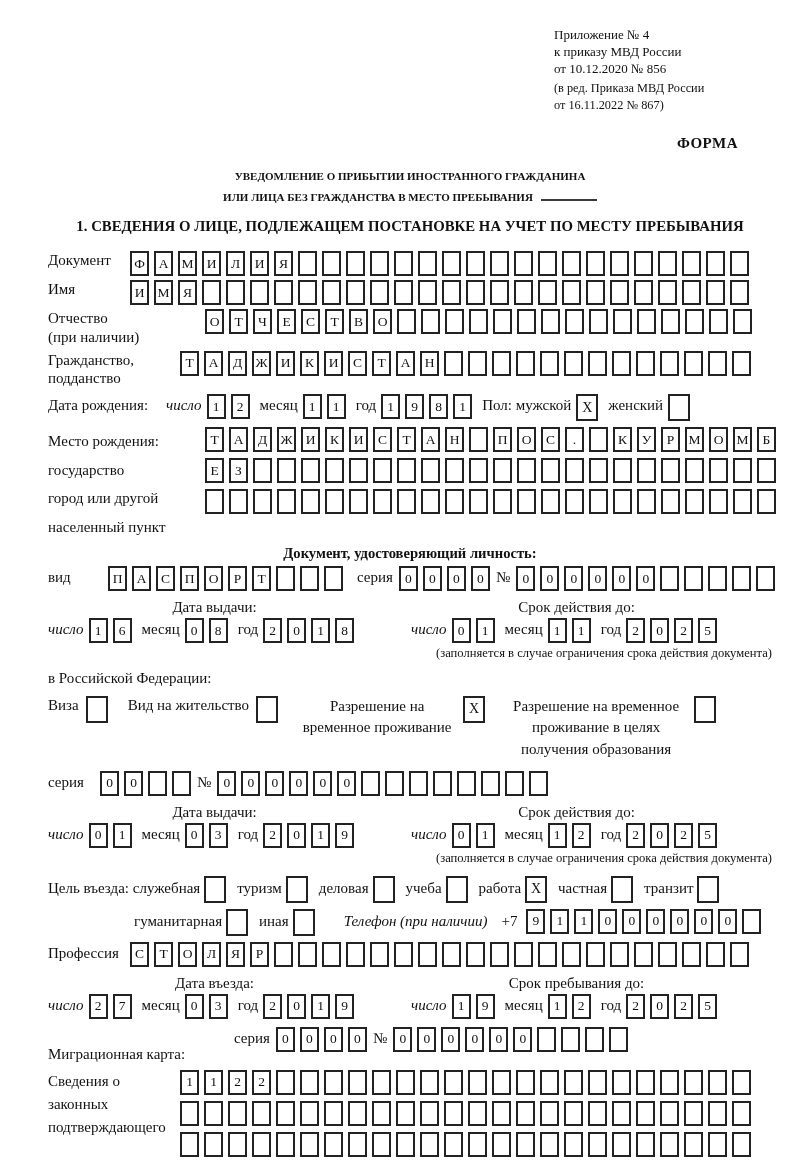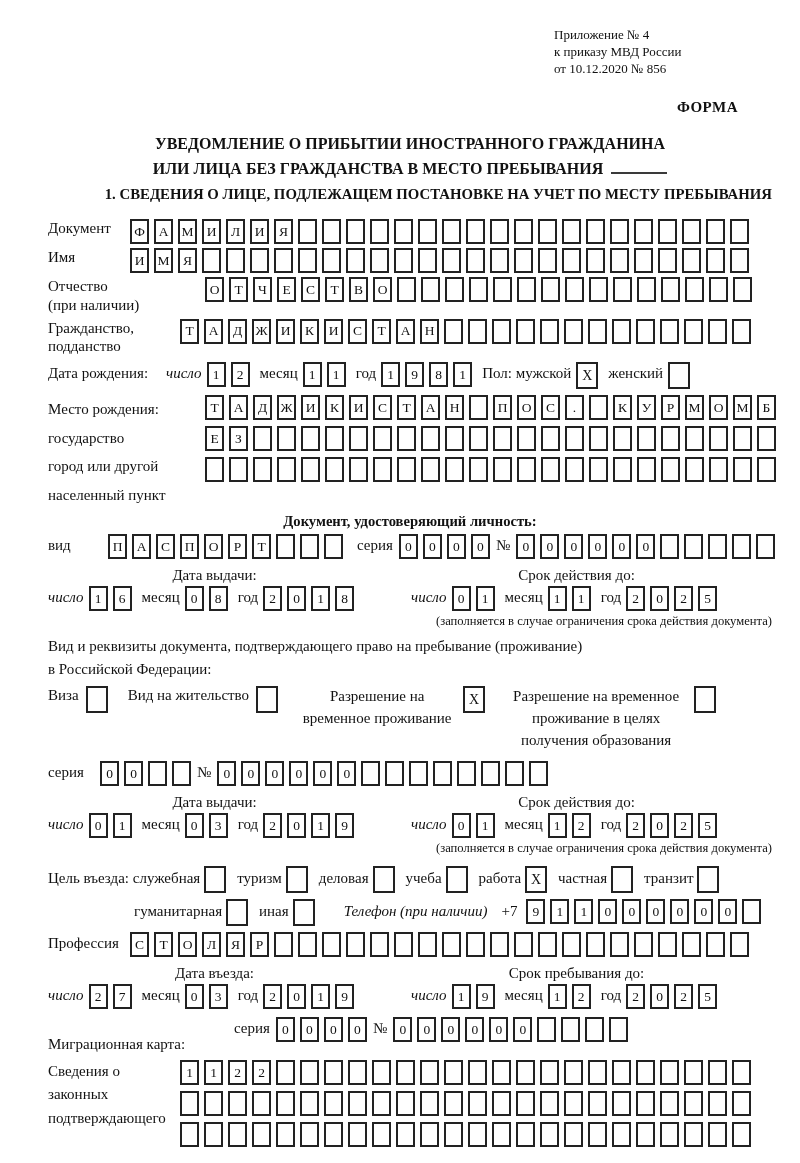--- a/index.html
+++ b/index.html
@@ -5,23 +5,23 @@
   html,body{margin:0;padding:0;background:#ffffff;}
   body{
     width:800px;min-height:1163px;
     font-family:"Liberation Serif","DejaVu Serif",serif;
     color:#111;position:relative;box-sizing:border-box;
     padding:26px 28px 20px 48px;font-size:15px;
   }
   .hdr-block{margin-left:auto;width:218px;font-size:13px;line-height:1.32;}
   .hdr-block .edition{font-size:12.3px;margin-top:3px;}
   .forma{ text-align:right;font-weight:bold;font-size:15px;margin:22px 34px 0 0;letter-spacing:.5px;}
-  .title{text-align:center;font-weight:bold;font-size:16px;line-height:1.55;margin-top:16px;}
+  .title{text-align:center;font-weight:bold;font-size:11px;line-height:1.55;margin-top:16px;}
   .title-underline{display:inline-block;width:56px;border-bottom:2px solid #3a3a3a;height:14px;margin-left:8px;}
-  .sec-heading{font-weight:bold;font-size:14.8px;text-align:right;margin-top:4px;margin-bottom:16px;}
+  .sec-heading{font-weight:bold;font-size:14.8px;text-align:center;margin-top:12px;margin-bottom:16px;}
 
   .frow{display:flex;align-items:flex-start;margin-bottom:4px;}
   .lbl{font-size:15px;line-height:1.25;}
   .lblcol{flex:none;}
   .w82{width:82px;}
   .w132{width:132px;}
   .w157{width:157px;}
   .cells{display:flex;gap:5px;flex:none;}
   .cell{
     width:15px;height:21px;border:2px solid #222;flex:none;
@@ -58,20 +58,24 @@
   .mig-label{width:150px;flex:none;}
   .inline-lbl{margin:2px 6px 0 6px;flex:none;}
 </style>
 </head>
 <body>
 
 <div class="hdr-block">
   <div>Приложение № 4</div>
   <div>к приказу МВД России</div>
   <div>от 10.12.2020 № 856</div>
+  <div class="edition">
+    <div>(в ред. Приказа МВД России</div>
+    <div>от 16.11.2022 № 867)</div>
+  </div>
 </div>
 
 <div class="forma">ФОРМА</div>
 
 <div class="title">
   <div>УВЕДОМЛЕНИЕ О ПРИБЫТИИ ИНОСТРАННОГО ГРАЖДАНИНА</div>
   <div><span>ИЛИ ЛИЦА БЕЗ ГРАЖДАНСТВА В МЕСТО ПРЕБЫВАНИЯ</span><span class="title-underline"></span></div>
 </div>
 
 <div class="sec-heading">1. СВЕДЕНИЯ О ЛИЦЕ, ПОДЛЕЖАЩЕМ ПОСТАНОВКЕ НА УЧЕТ ПО МЕСТУ ПРЕБЫВАНИЯ</div>
@@ -400,21 +404,20 @@
           <span class="cell">0</span>
           <span class="cell">2</span>
           <span class="cell">5</span>
         </span>
     </div>
   </div>
 </div>
 <div class="note">(заполняется в случае ограничения срока действия документа)</div>
 
 <div class="plaintext mt6">
-  <div>Вид и реквизиты документа, подтверждающего право на пребывание (проживание)</div>
   <div>в Российской Федерации:</div>
 </div>
 
 <div class="permit-row">
   <span class="lbl">Виза</span>
   <span class="cb"></span>
   <span class="gap6"></span>
   <span class="lbl">Вид на жительство</span>
   <span class="cb"></span>
   <span class="gap6"></span>

